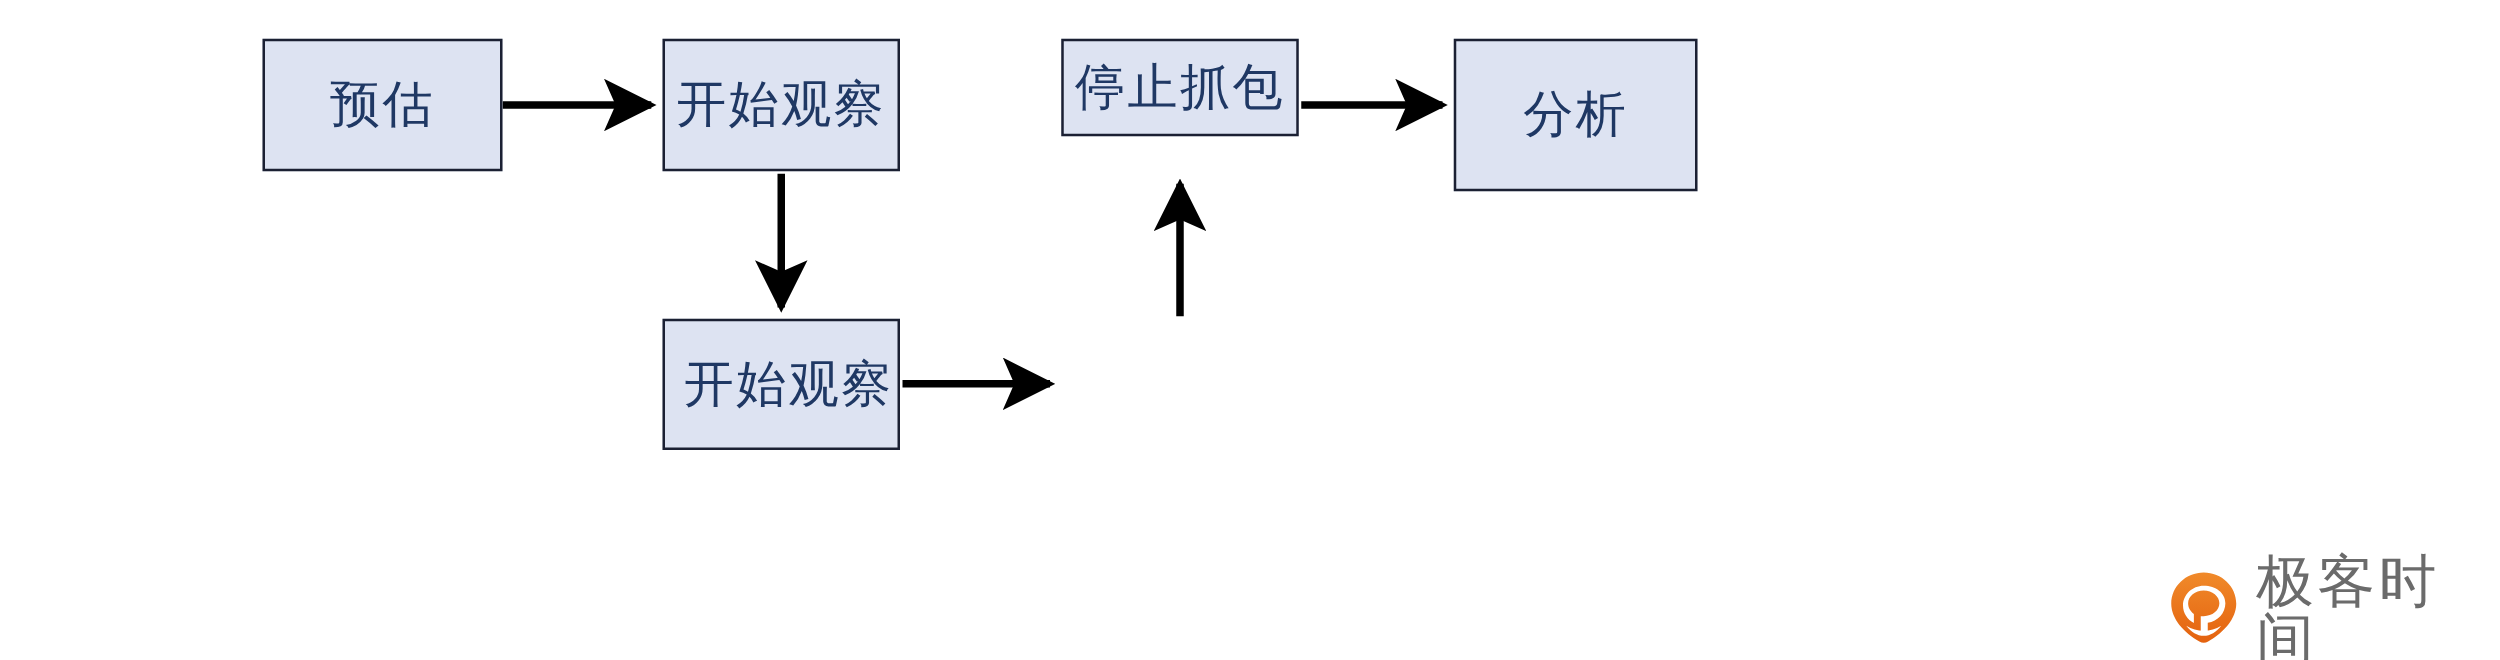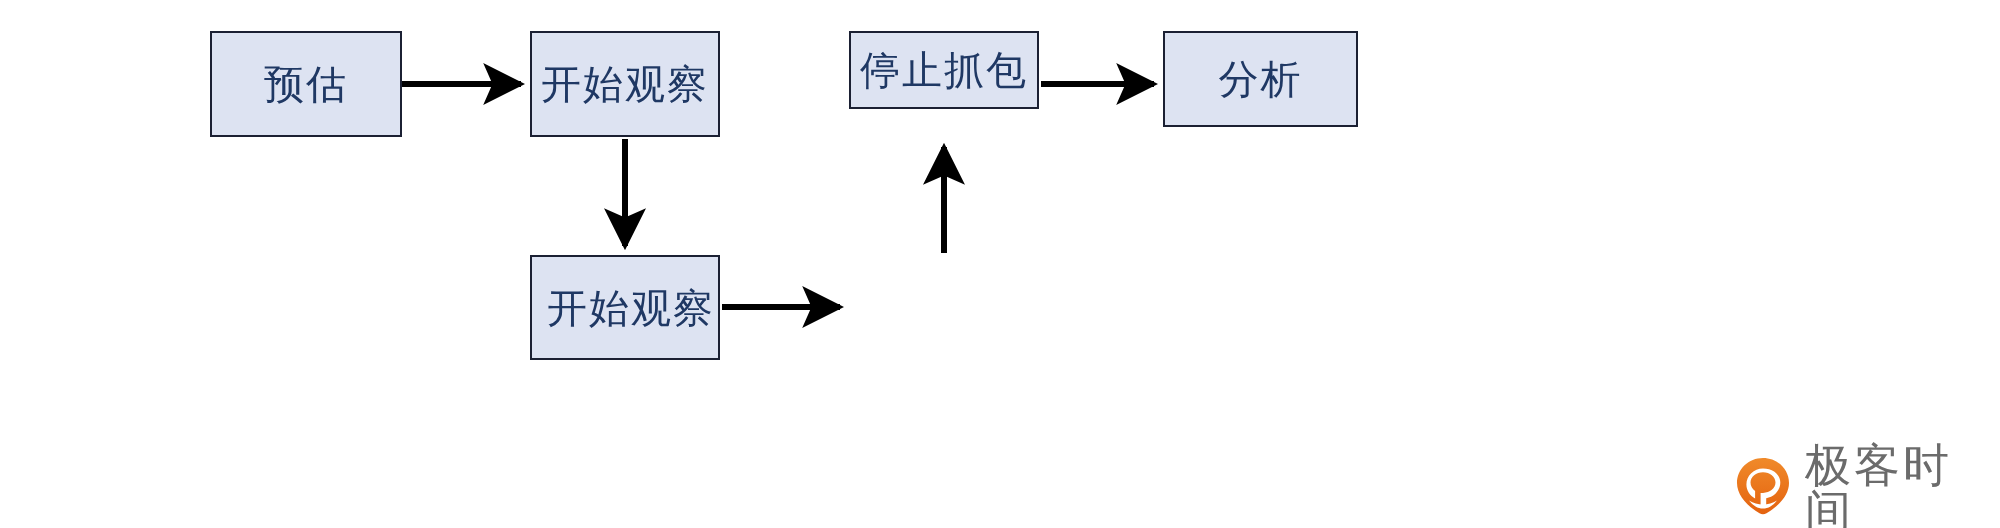--- a/index.html
+++ b/index.html
@@ -92,21 +92,21 @@
   </div>
 
   <div class="node" style="left:530px; top:31px; width:190px; height:106px;">
     <span class="node-label">开始观察</span>
   </div>
 
   <div class="node" style="left:849px; top:31px; width:190px; height:78px;">
     <span class="node-label">停止抓包</span>
   </div>
 
-  <div class="node" style="left:1163px; top:31px; width:195px; height:96px;">
+  <div class="node" style="left:1163px; top:31px; width:195px; height:122px;">
     <span class="node-label">分析</span>
   </div>
 
   <div class="node" style="left:530px; top:255px; width:190px; height:105px;padding-left:12px;">
     <span class="node-label">开始观察</span>
   </div>
 
 
   <div class="watermark" style="left:1735px; top:442px;">
     <span style="display:block;">

